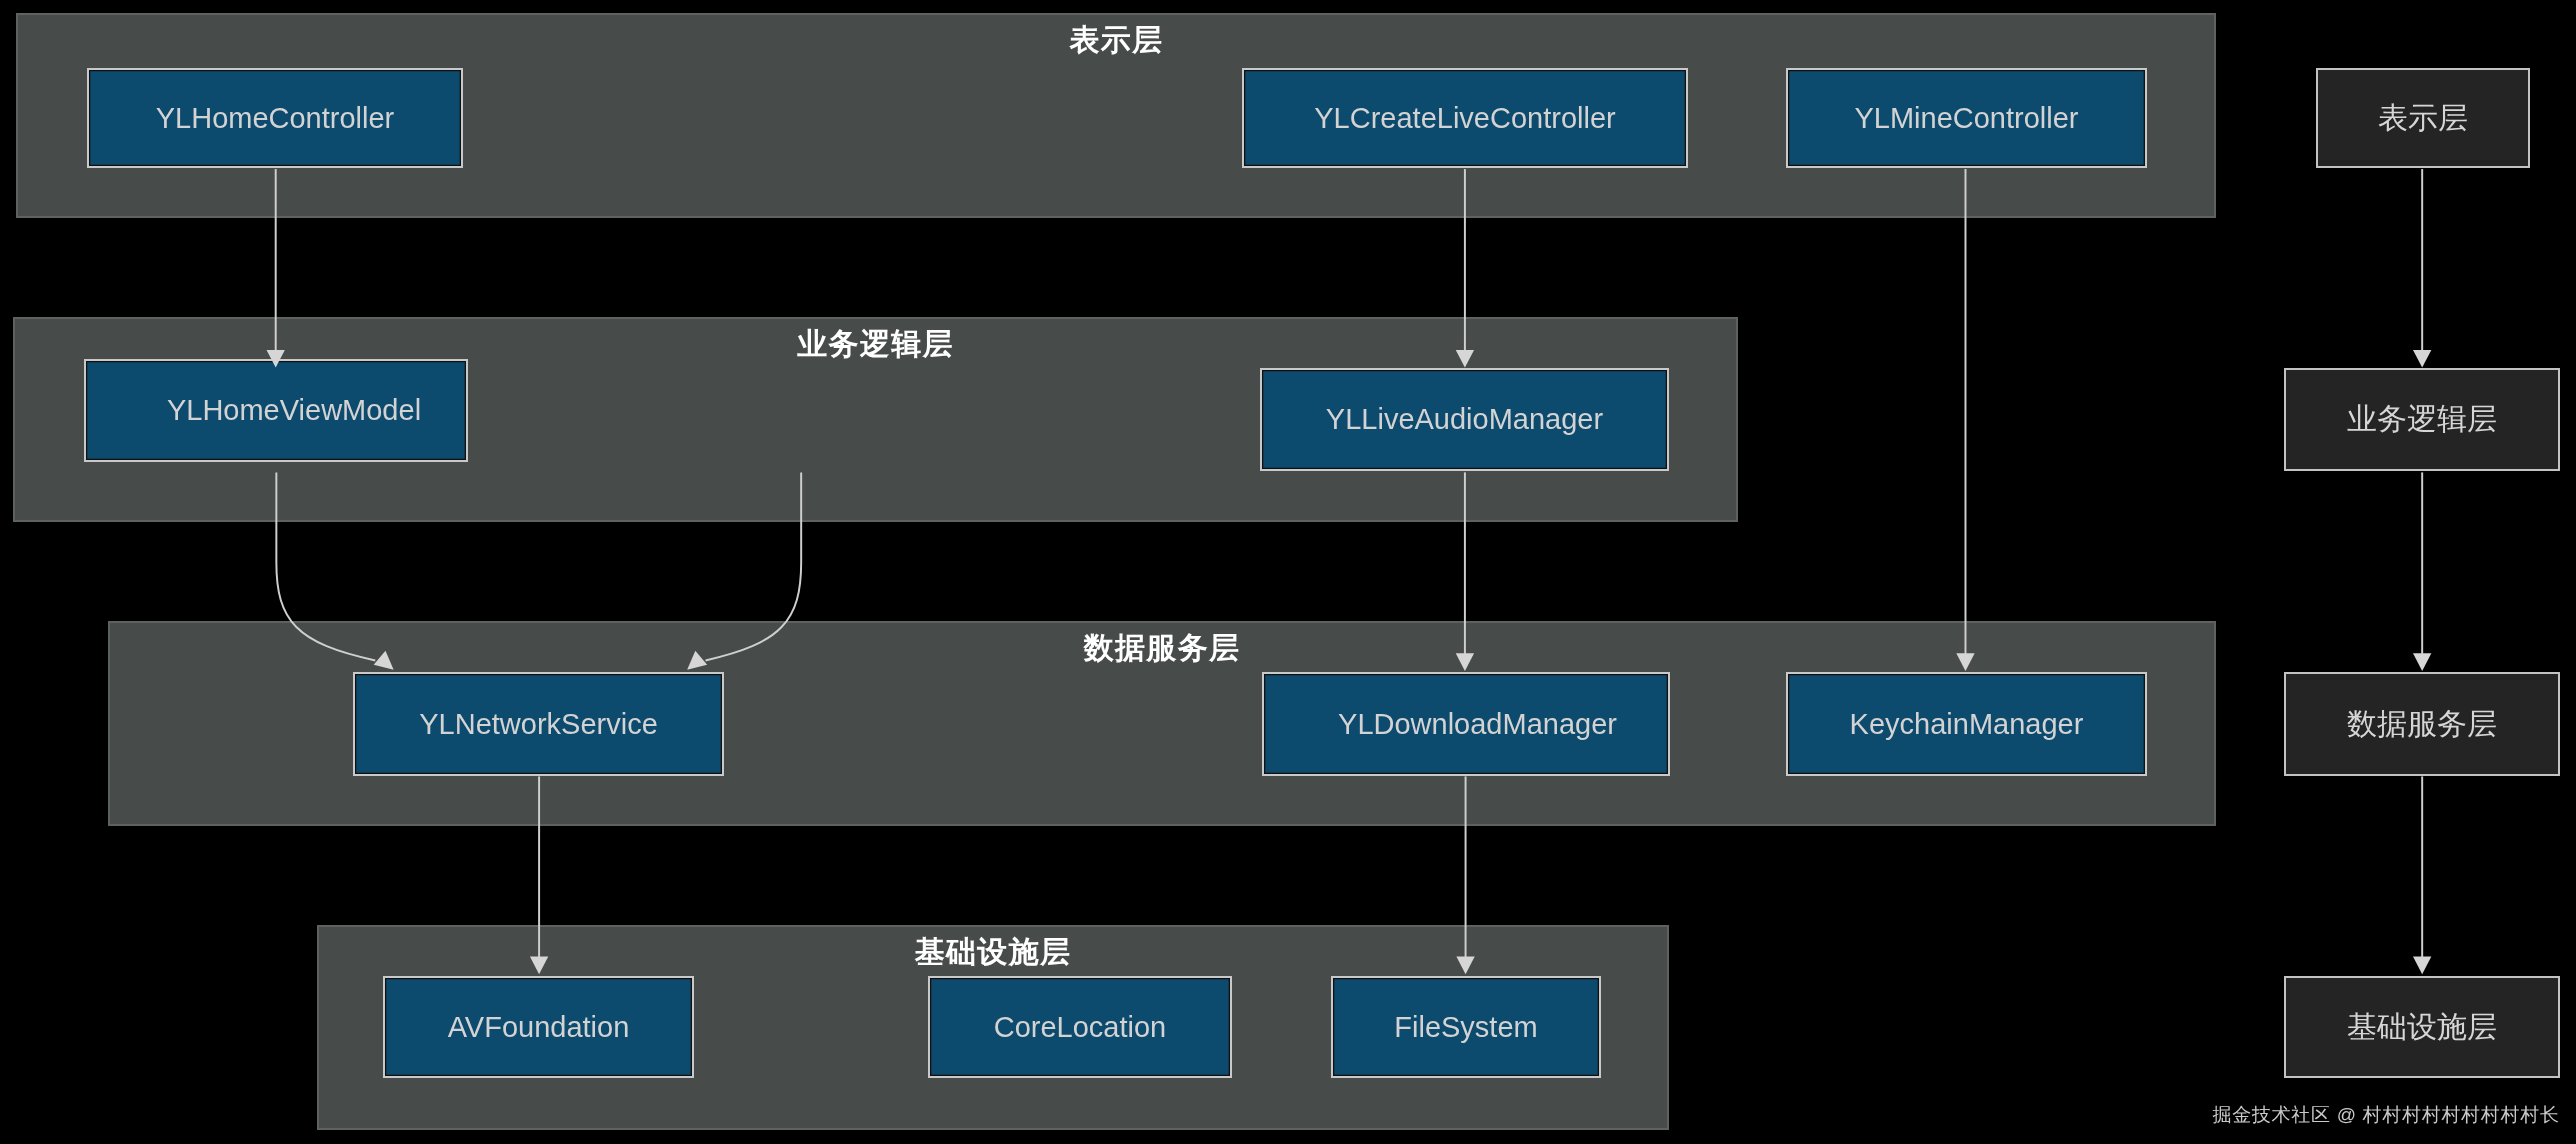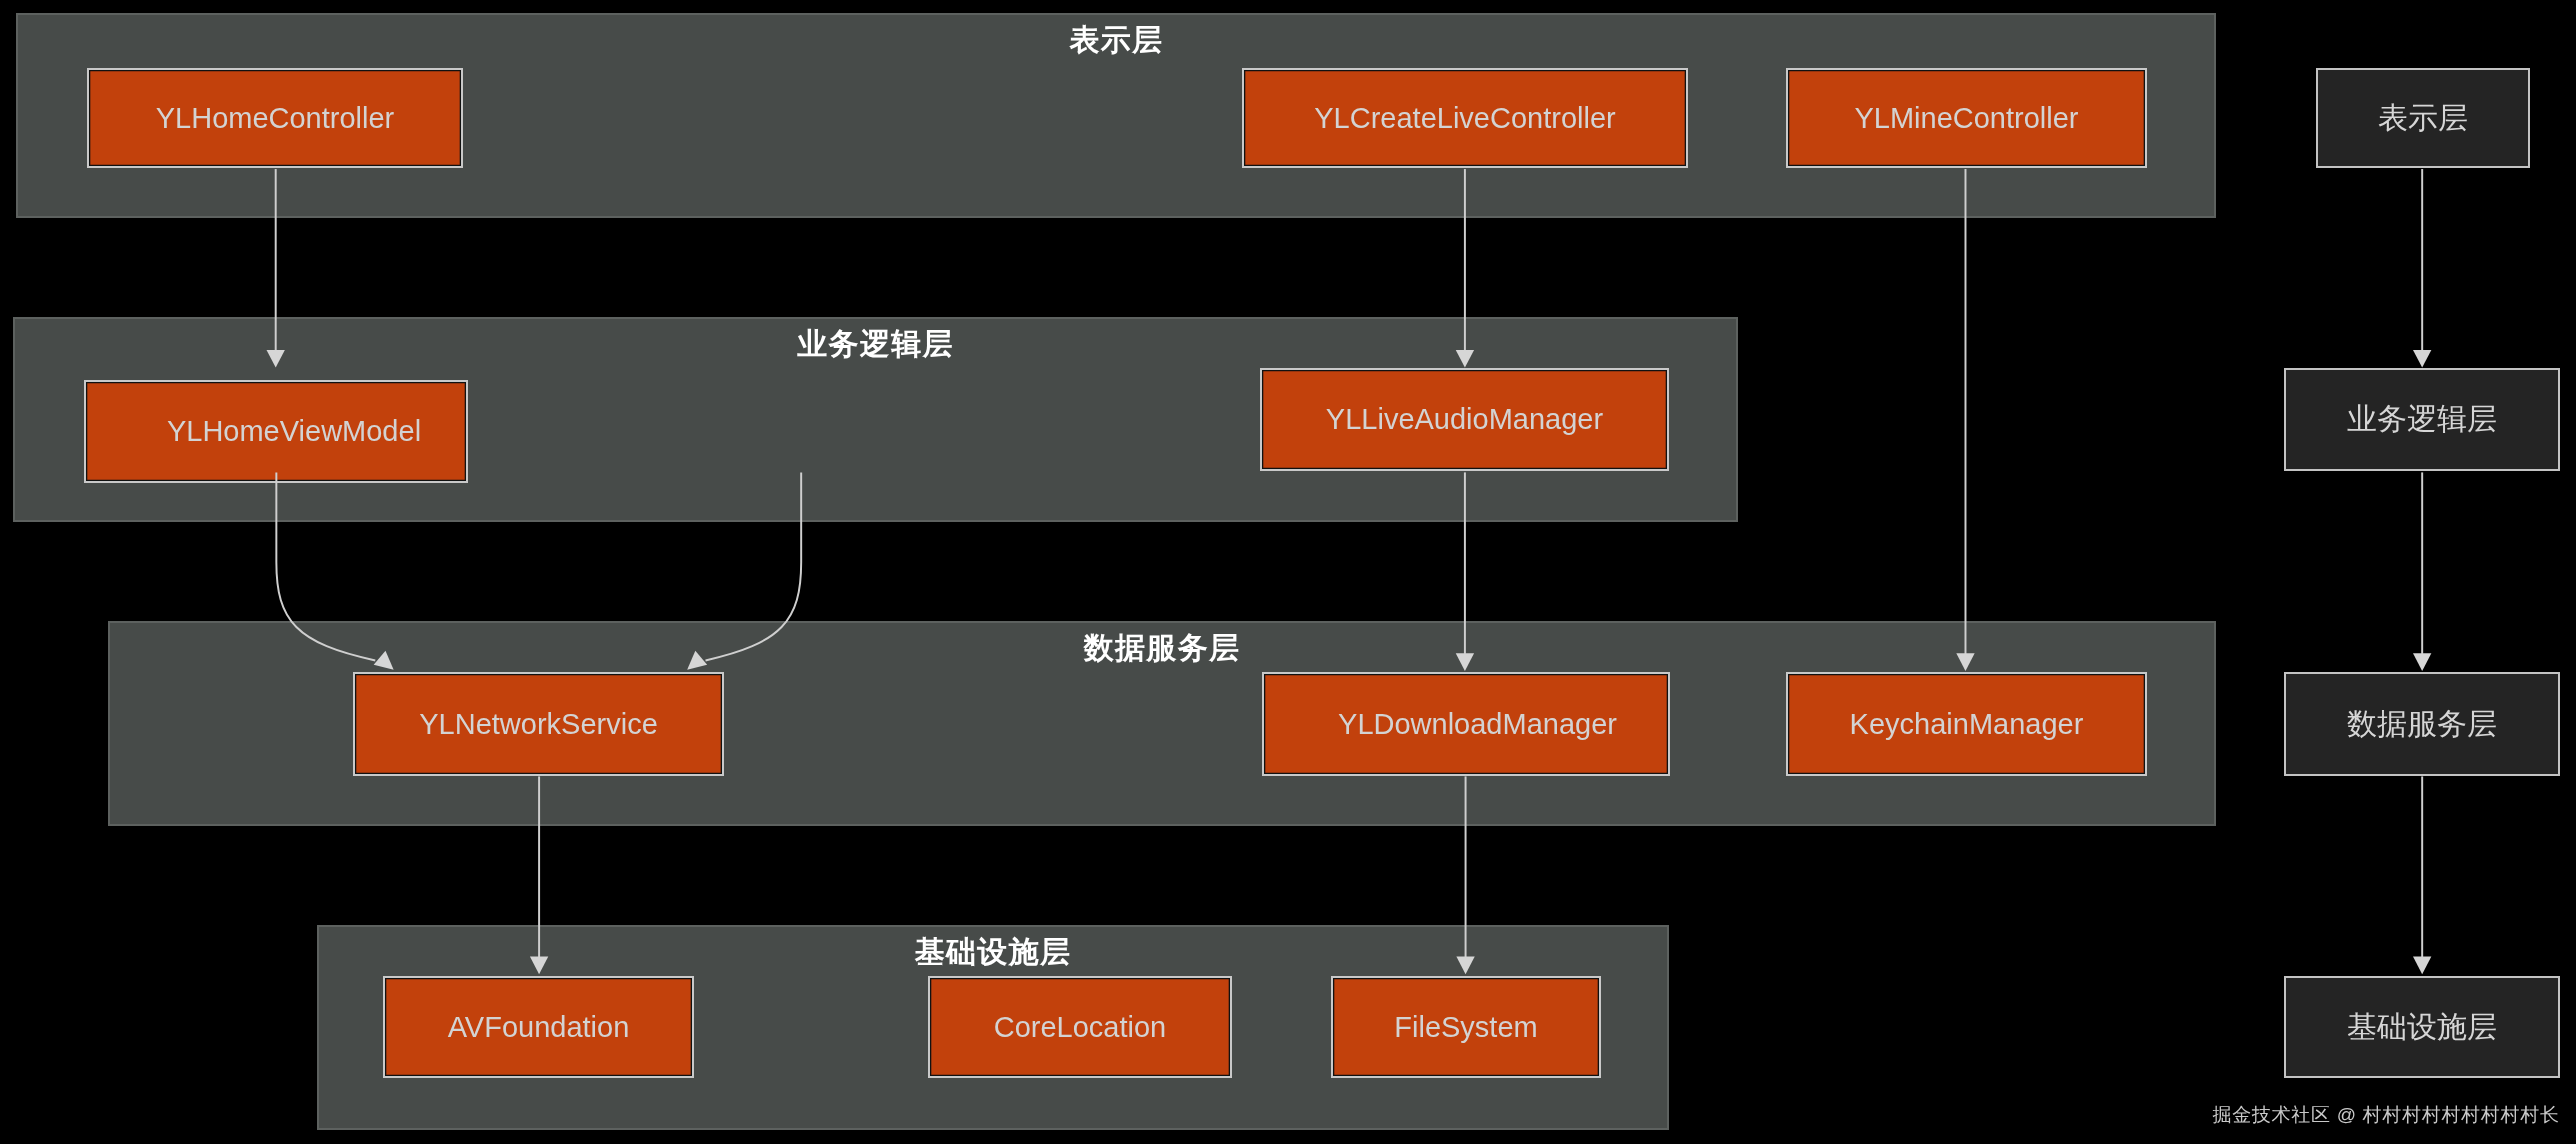--- a/index.html
+++ b/index.html
@@ -29,21 +29,21 @@
     left: 0;
     width: 100%;
     text-align: center;
     font-size: 30px;
     font-weight: 600;
     color: #ffffff;
     letter-spacing: 1.3px;
   }
   .node {
     position: absolute;
-    background: #c2410c;
+    background: #0c4a6e;
     border: 2.6px solid #c9c9c9;
     box-sizing: border-box;
     display: flex;
     align-items: center;
     justify-content: center;
     font-size: 29px;
     color: #d3d3d3;
     z-index: 3;
     box-shadow: 0 0 0 1.3px #111 inset;
   }
@@ -96,21 +96,21 @@
   </div>
 
   <div class="band" style="left:317px; top:925px; width:1352px; height:205px;">
     <div class="band-title">基础设施层</div>
   </div>
 
   <div class="node" style="left:87px; top:68px; width:376px; height:100px;">YLHomeController</div>
   <div class="node" style="left:1242px; top:68px; width:446px; height:100px;">YLCreateLiveController</div>
   <div class="node" style="left:1786px; top:68px; width:361px; height:100px;">YLMineController</div>
 
-  <div class="node" style="left:84px; top:380px; width:384px; height:103px;padding-left:36px;">YLHomeViewModel</div>
+  <div class="node" style="left:84px; top:359px; width:384px; height:103px;padding-left:36px;">YLHomeViewModel</div>
   <div class="node" style="left:1260px; top:368px; width:409px; height:103px;">YLLiveAudioManager</div>
 
   <div class="node" style="left:353px; top:672px; width:371px; height:104px;">YLNetworkService</div>
   <div class="node" style="left:1262px; top:672px; width:408px; height:104px;padding-left:23px;">YLDownloadManager</div>
   <div class="node" style="left:1786px; top:672px; width:361px; height:104px;">KeychainManager</div>
 
   <div class="node" style="left:383px; top:976px; width:311px; height:102px;">AVFoundation</div>
   <div class="node" style="left:928px; top:976px; width:304px; height:102px;">CoreLocation</div>
   <div class="node" style="left:1331px; top:976px; width:270px; height:102px;">FileSystem</div>
 

